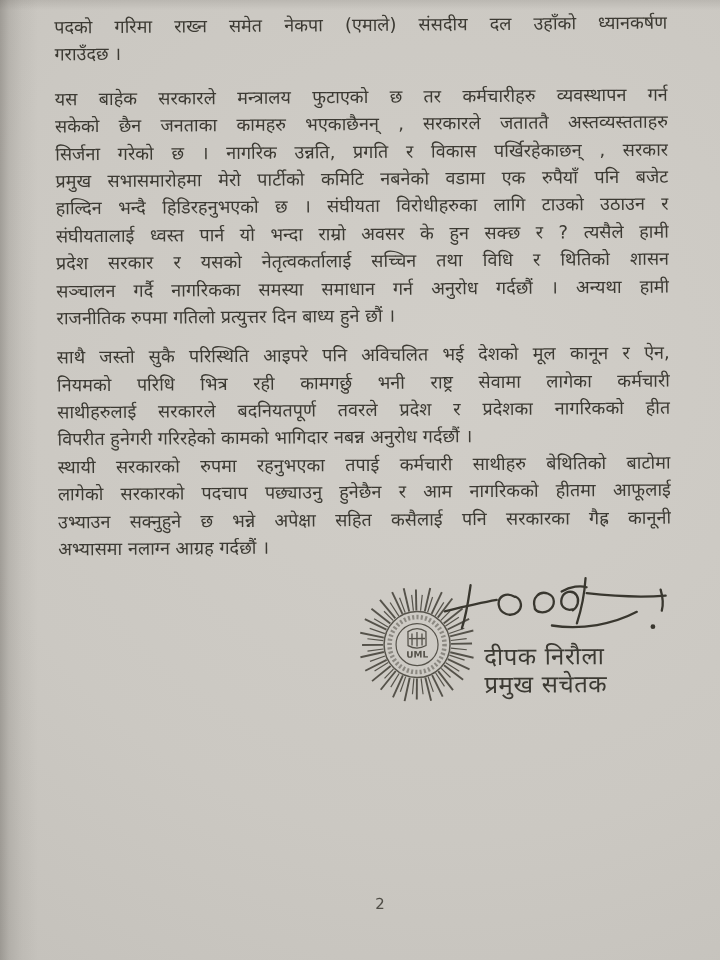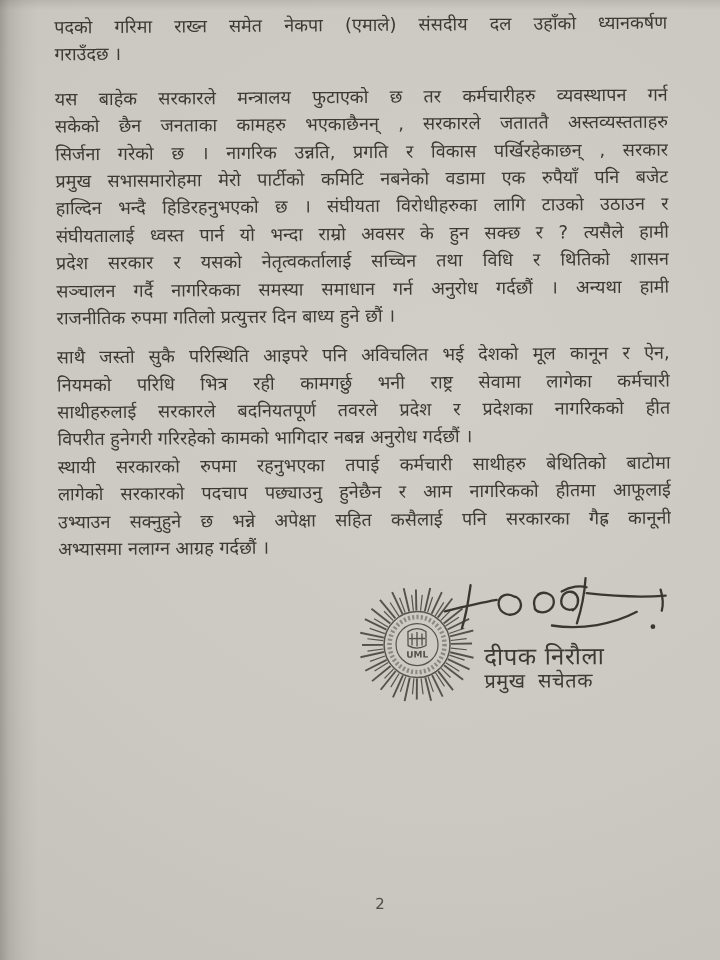--- a/index.html
+++ b/index.html
@@ -25,21 +25,21 @@
   }
   .para{margin:0;}
   .para-1{margin-top:17px;}
   .para-2{margin-top:12px;}
   .para-3{margin-top:0;}
   .line{height:27.4px;overflow:hidden;text-align:justify;}
   .line.fill{text-align-last:justify;}
   .stamp-svg{position:absolute;left:354px;top:584px;opacity:.88;}
   .signature-svg{position:absolute;left:432px;top:568px;}
   .sig-name{position:absolute;left:482px;top:640px;font-size:24px;color:#3c3a33;letter-spacing:.5px;}
-  .sig-title{position:absolute;left:482px;top:668px;font-size:20px;color:#3c3a33;letter-spacing:.5px;font-family:Liberation Mono, monospace;}
+  .sig-title{position:absolute;left:482px;top:668px;font-size:24px;color:#3c3a33;letter-spacing:.5px;}
   .page-num{position:absolute;left:356px;top:895px;width:40px;text-align:center;font-size:15px;color:#504e47;}
 </style>
 </head>
 <body>
 
 <div class="page">
   <div class="edge-shadow-left"></div>
   <div class="edge-shadow-top"></div>
 
   <div class="tilt">

